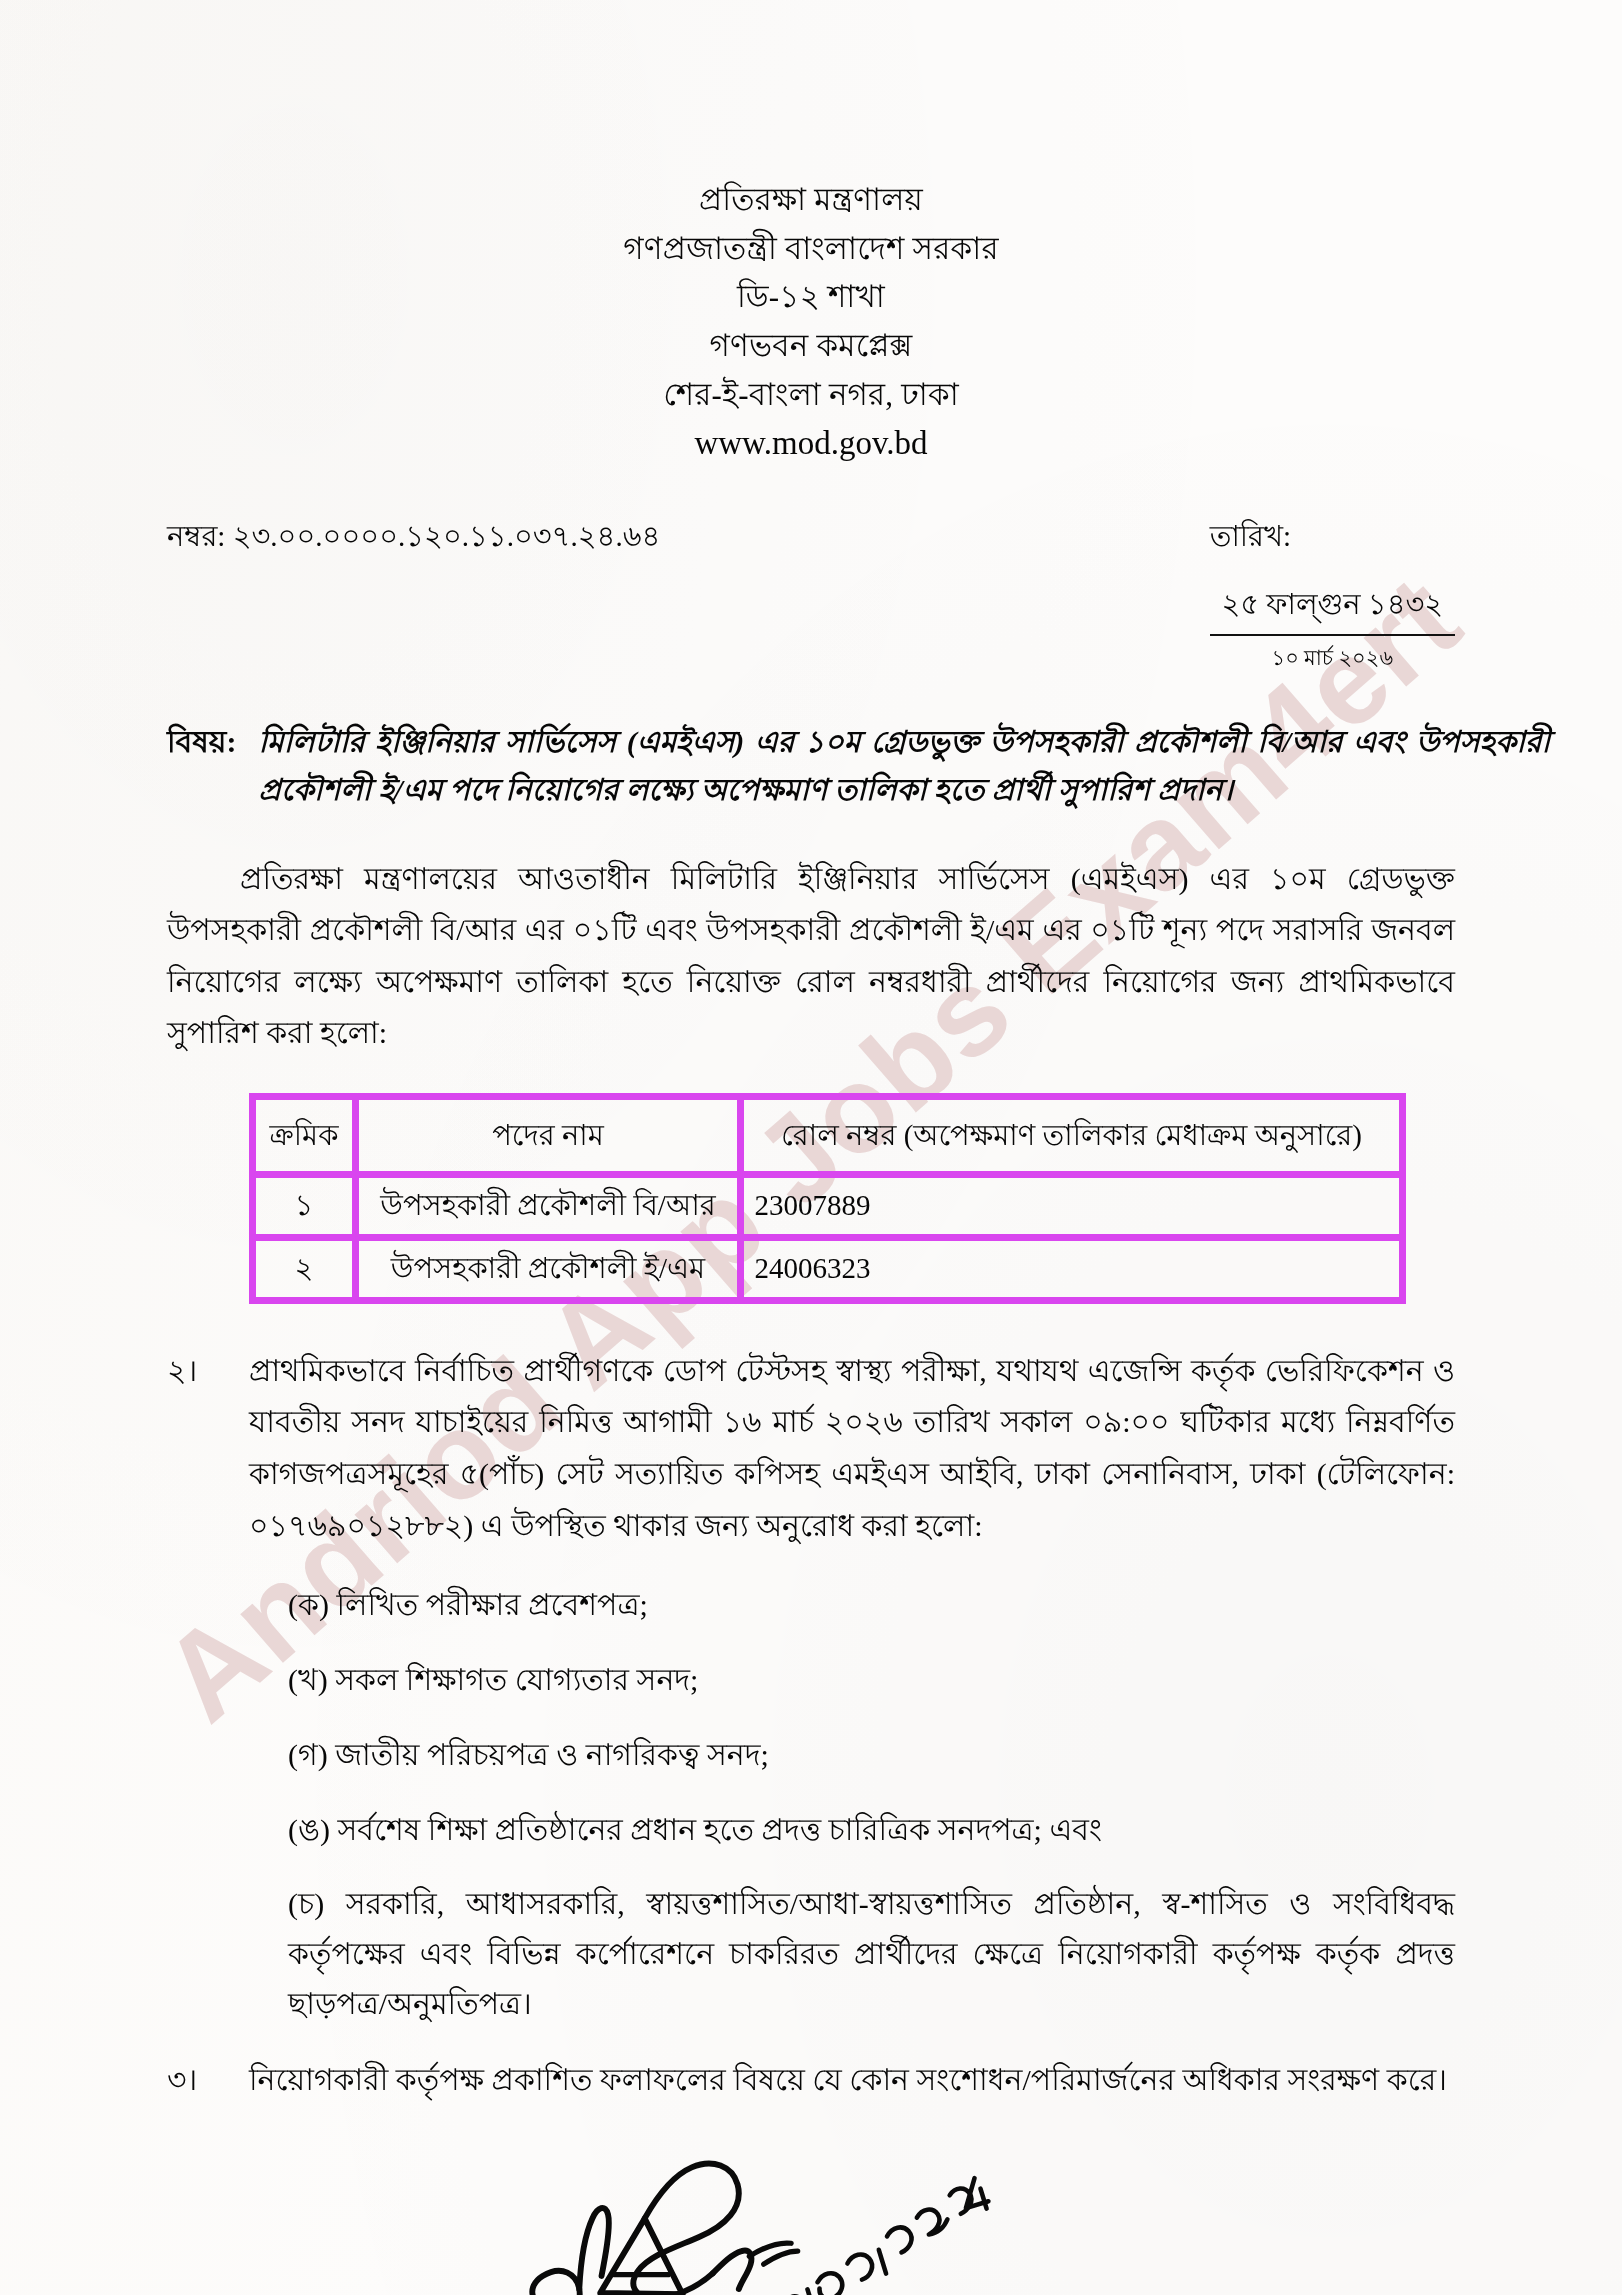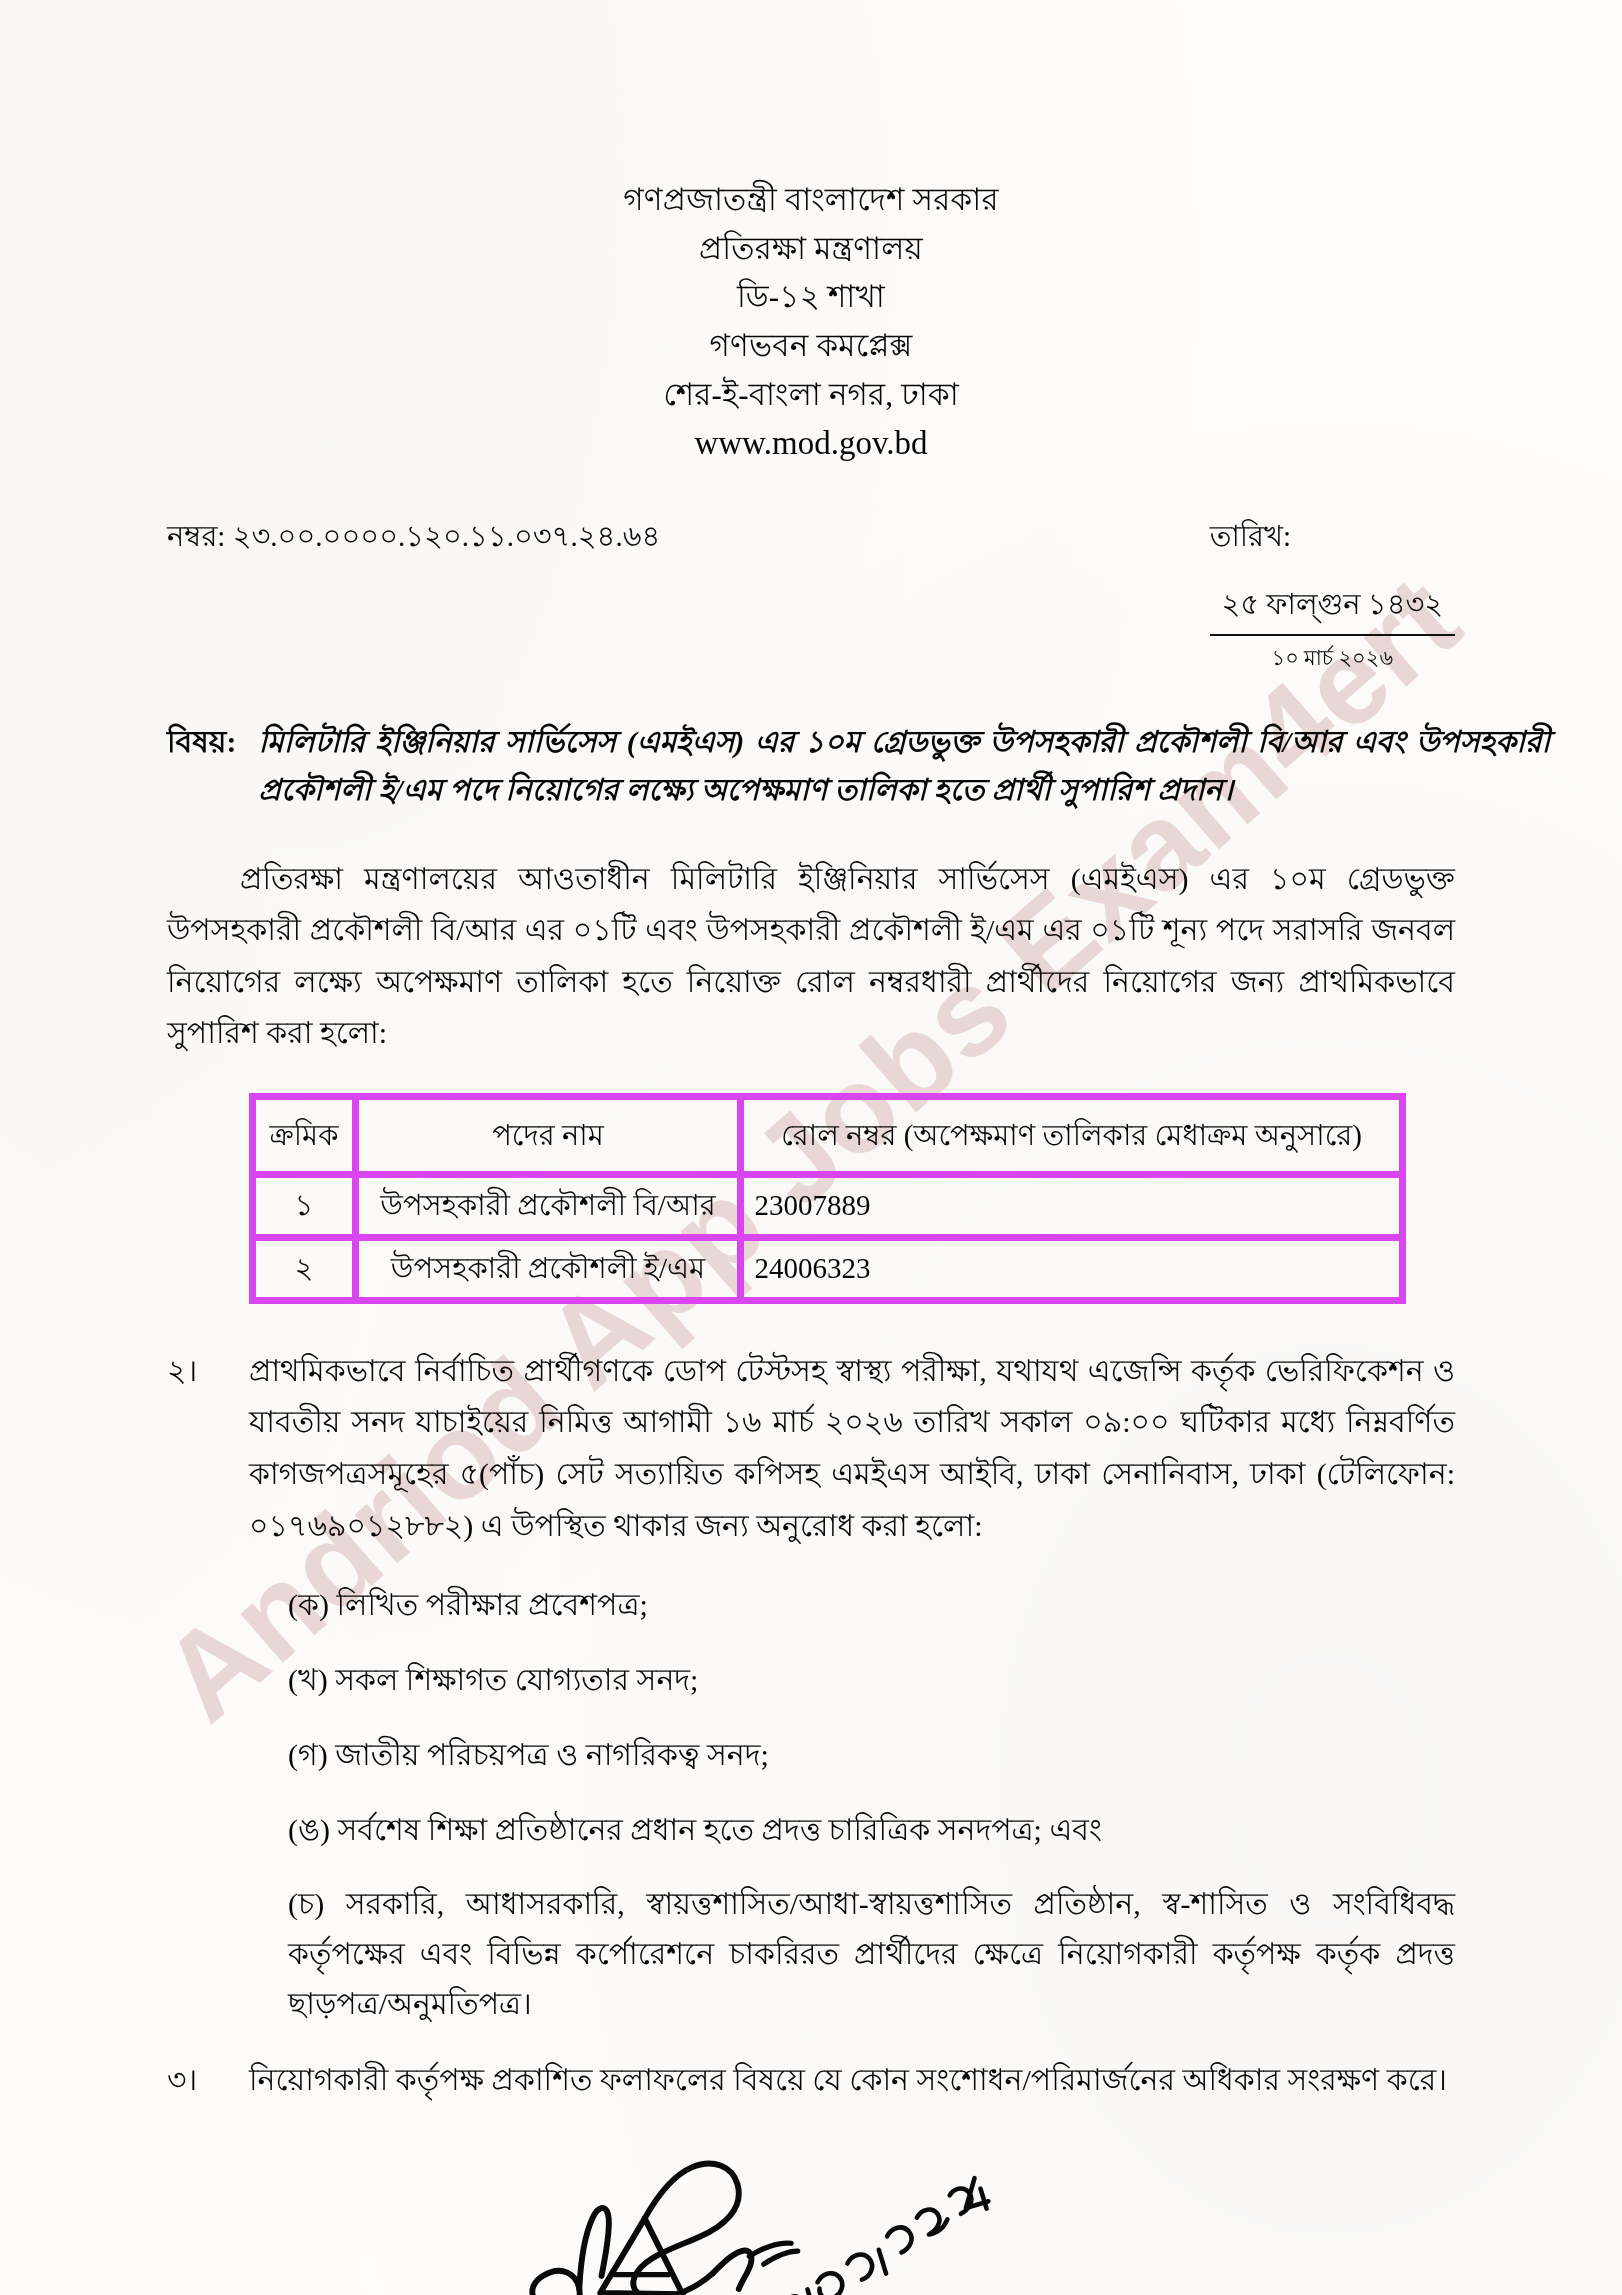--- a/index.html
+++ b/index.html
@@ -239,22 +239,22 @@
 
 <div class="page">
 
   <div class="paper-texture"></div>
 
   <div class="watermark">Andriod App Jobs Exam4ert</div>
 
   <div class="content">
 
     <div class="letterhead">
+      <p class="lh-line">প্রতিরক্ষা মন্ত্রণালয়</p>
       <p class="lh-line">গণপ্রজাতন্ত্রী বাংলাদেশ সরকার</p>
-      <p class="lh-line">প্রতিরক্ষা মন্ত্রণালয়</p>
       <p class="lh-line">ডি-১২ শাখা</p>
       <p class="lh-line">গণভবন কমপ্লেক্স</p>
       <p class="lh-line">শের-ই-বাংলা নগর, ঢাকা</p>
       <p class="lh-website">www.mod.gov.bd</p>
     </div>
 
     <div class="meta-row">
       <div class="memo-no">নম্বর: ২৩.০০.০০০০.১২০.১১.০৩৭.২৪.৬৪</div>
 
       <div class="date-block">

